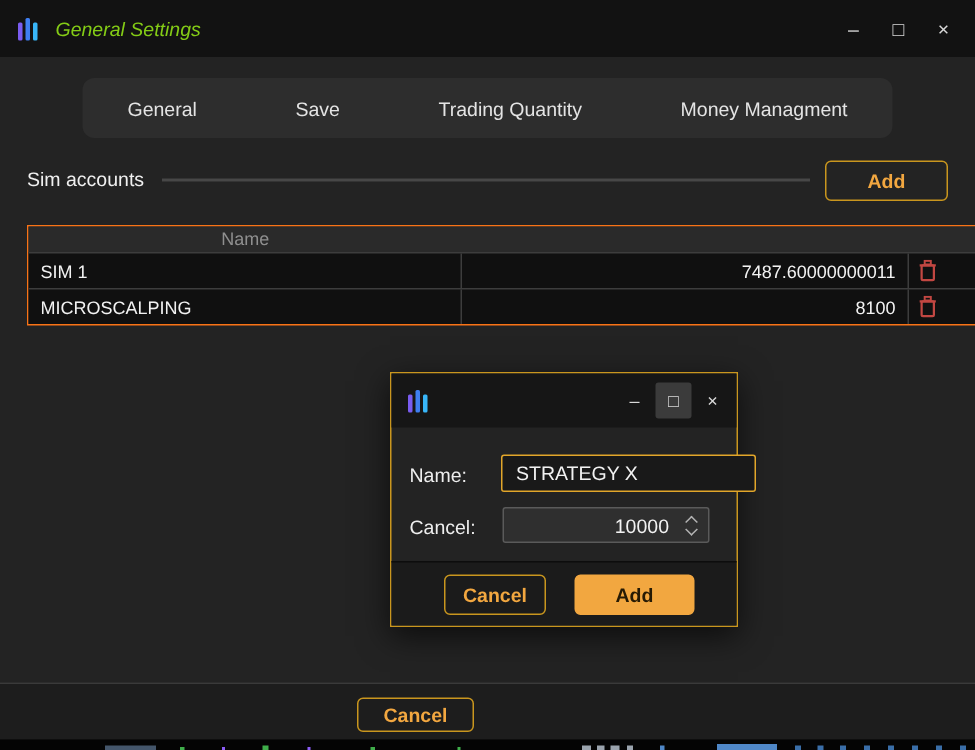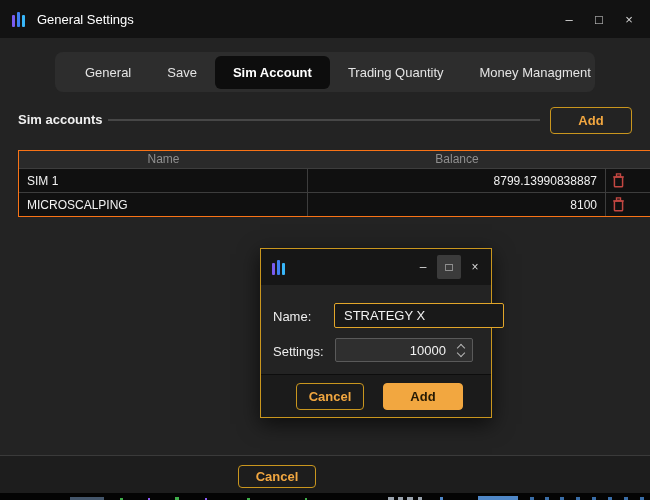--- a/index.html
+++ b/index.html
@@ -10,34 +10,34 @@
   
   .main-window { position:absolute; left:0; top:0; width:650px; height:493px; background:#232323; }
 
   .titlebar { position:absolute; left:0; top:0; width:100%; height:38px; background:#121212;
               display:flex; align-items:center; }
   .logo { display:flex; gap:2px; align-items:flex-end; margin-left:12px; }
   .logo span { display:block; width:3px; border-radius:1px; }
   .logo .b1 { height:12px; background:#7a5cf0; }
   .logo .b2 { height:15px; background:#3f7ff2; }
   .logo .b3 { height:12px; background:#38b6f8; }
-  .titlebar .win-title { margin-left:12px; color:#ffffff; font-size:13px; }
+  .titlebar .win-title { margin-left:12px; color:#84cc16; font-size:13px;font-style:italic; }
   .win-controls { position:absolute; right:6px; top:0; height:38px; display:flex; align-items:center; }
   .win-btn { width:30px; height:28px; display:flex; align-items:center; justify-content:center;
              color:#d8d8d8; font-size:13px; cursor:default; }
 
   
   .tabbar { position:absolute; left:55px; top:52px; width:540px; height:40px; background:#2d2d2d;
             border-radius:8px; display:flex; align-items:center; justify-content:space-between;
             padding:0 12px; }
   .tab { padding:9px 18px; font-size:13px; color:#e4e4e4; border-radius:6px; white-space:nowrap; }
   .tab.active { background:#0d0d0d; color:#ffffff; font-weight:bold; }
 
   
-  .section-label { position:absolute; left:18px; top:112px; font-size:13px; font-weight:bold; color:#f0f0f0; }
+  .section-label { position:absolute; left:18px; top:112px; font-size:13px; font-weight:normal; color:#f0f0f0; }
   .section-line { position:absolute; left:108px; top:119px; width:432px; height:2px; background:#474747; }
   .btn-outline-gold { background:transparent; border:1px solid #c9961e; color:#f2a740;
                       border-radius:4px; font-size:13px; font-weight:bold;
                       font-family:"Liberation Sans", sans-serif;
                       display:flex; align-items:center; justify-content:center; }
   .btn-fill-gold { background:#f2a740; border:1px solid #f2a740; color:#261a04;
                    border-radius:4px; font-size:13px; font-weight:bold;
                    font-family:"Liberation Sans", sans-serif;
                    display:flex; align-items:center; justify-content:center; }
   .add-top { position:absolute; left:550px; top:107px; width:82px; height:27px; }
@@ -118,37 +118,35 @@
       <div class="win-controls">
         <div class="win-btn">–</div>
         <div class="win-btn">□</div>
         <div class="win-btn">×</div>
       </div>
     </div>
 
     <div class="tabbar">
       <div class="tab">General</div>
       <div class="tab">Save</div>
-      <div class="tab active">Sim Account</div>
       <div class="tab">Trading Quantity</div>
       <div class="tab">Money Managment</div>
     </div>
 
     <div class="section-label">Sim accounts</div>
     <div class="section-line"></div>
     <button class="btn-outline-gold add-top">Add</button>
 
     <div class="sim-table">
       <div class="thead">
         <div class="th th-name">Name</div>
-        <div class="th th-balance">Balance</div>
       </div>
       <div class="trow">
         <div class="td td-name">SIM 1</div>
-        <div class="td td-balance">8799.13990838887</div>
+        <div class="td td-balance">7487.60000000011</div>
         <div class="td td-action">
           <svg class="trash-svg" width="13" height="15" viewBox="0 0 14 16">
             <rect x="2.6" y="4.2" width="8.8" height="10.6" rx="1" fill="none" stroke="#c24742" stroke-width="1.6"></rect>
             <line x1="1.2" y1="4.2" x2="12.8" y2="4.2" stroke="#c24742" stroke-width="1.6"></line>
             <rect x="4.8" y="0.9" width="4.4" height="2.6" fill="none" stroke="#c24742" stroke-width="1.4"></rect>
           </svg>
         </div>
       </div>
       <div class="trow">
         <div class="td td-name">MICROSCALPING</div>
@@ -177,21 +175,21 @@
         <div class="dialog-controls">
           <div class="dialog-btn">–</div>
           <div class="dialog-btn highlight">□</div>
           <div class="dialog-btn">×</div>
         </div>
       </div>
 
       <div class="field-label name-label">Name:</div>
       <input class="name-input" type="text" value="STRATEGY X" style="">
 
-      <div class="field-label balance-label">Settings:</div>
+      <div class="field-label balance-label">Cancel:</div>
       <div class="balance-wrap">
         <input class="balance-input" type="text" value="10000" style="">
         <div class="spinner">
           <span class="chev up"></span>
           <span class="chev down"></span>
         </div>
       </div>
 
       <div class="dialog-footer">
         <button class="btn-outline-gold dlg-cancel">Cancel</button>

